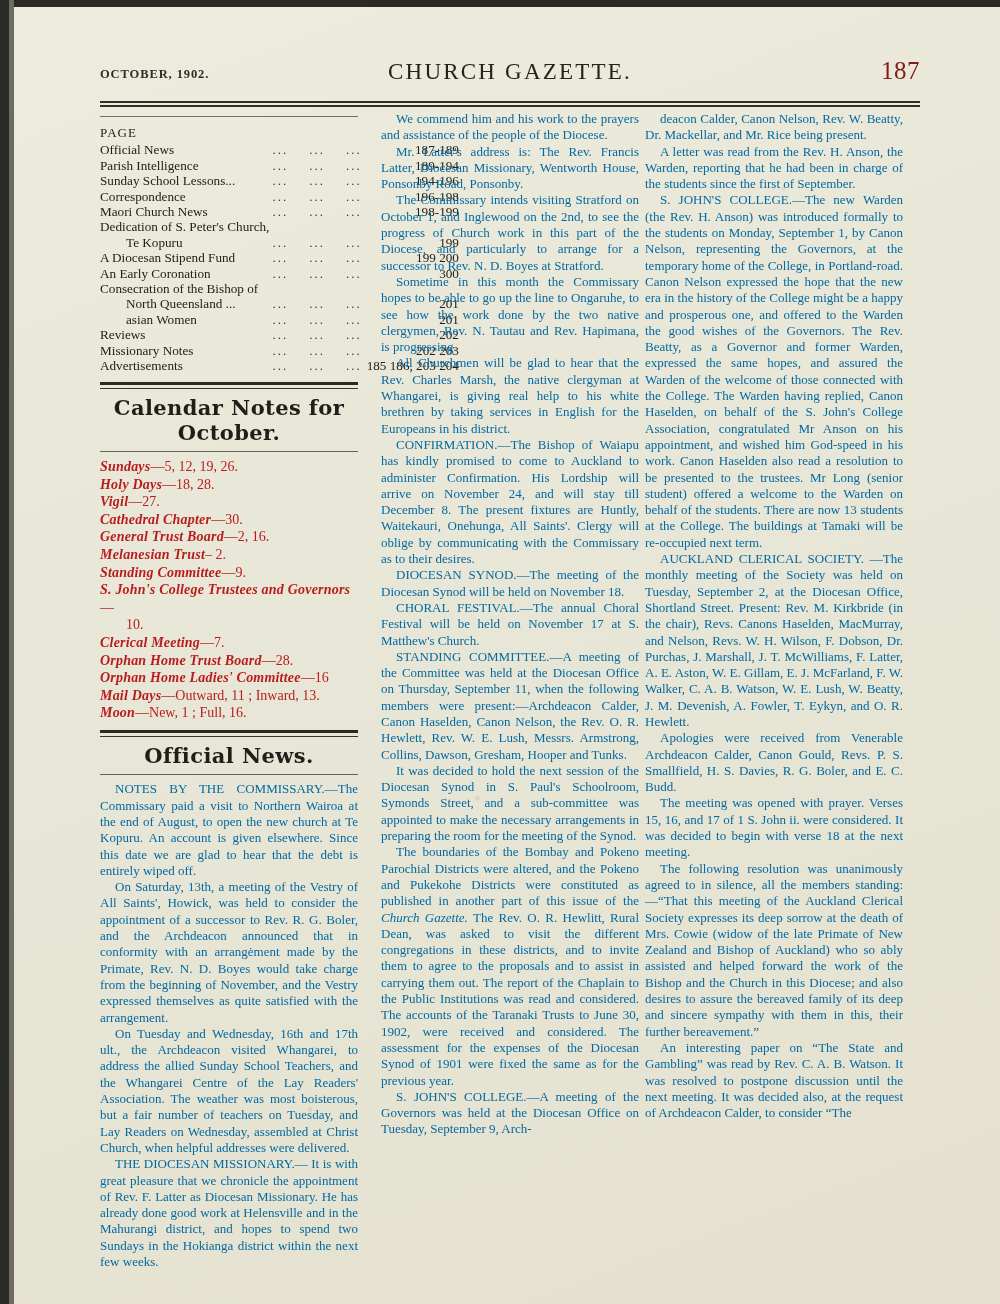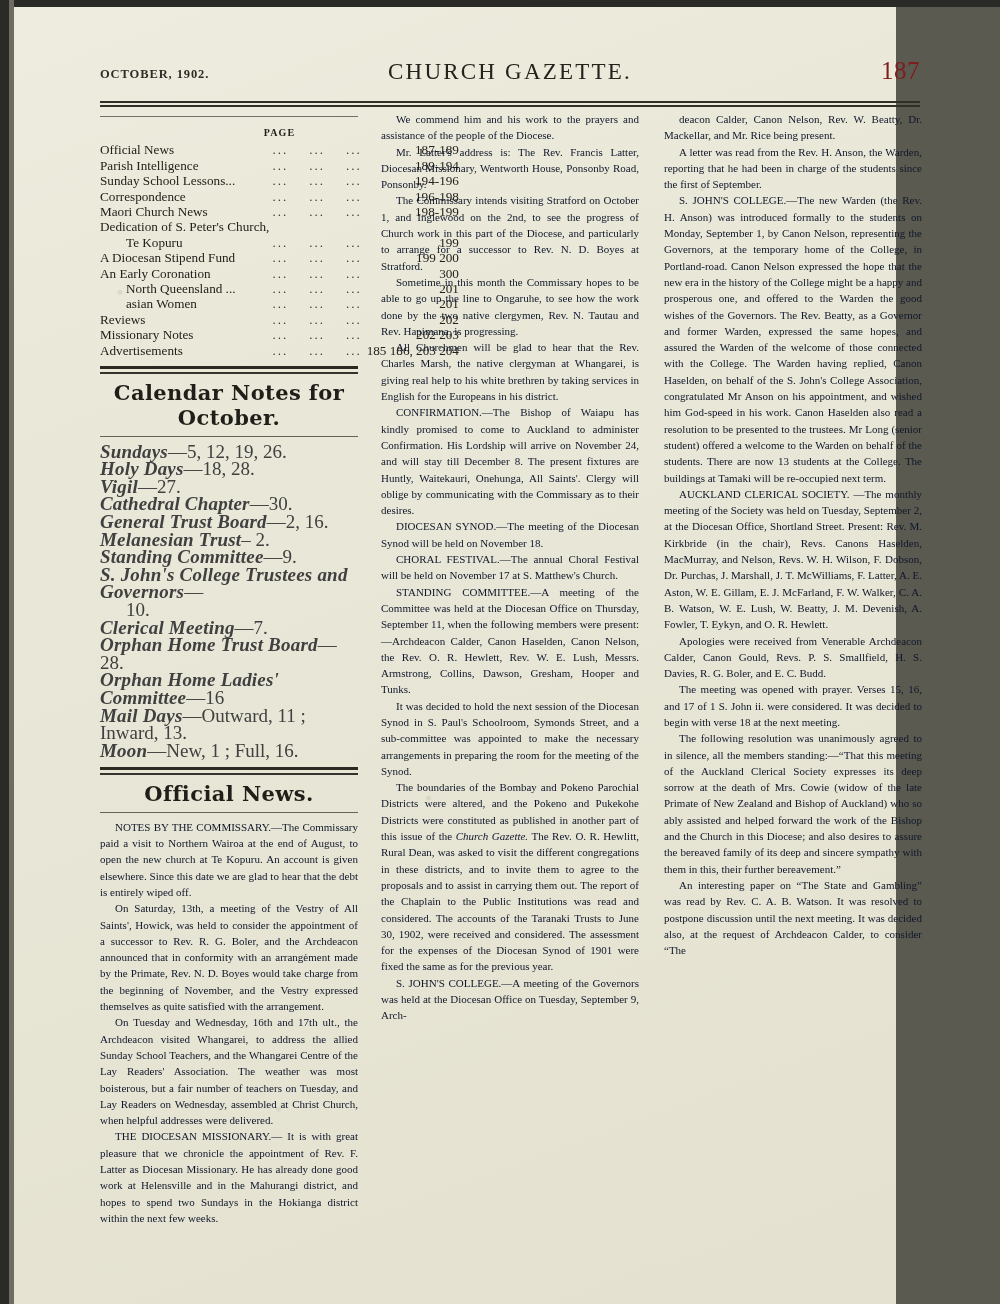--- a/index.html
+++ b/index.html
@@ -4,21 +4,21 @@
 <style>
   html,body{margin:0;padding:0;}
   body{
     width:1000px;height:1304px;
     background:#5b5a50;
     font-family:"Liberation Serif", serif;
     overflow:hidden;
   }
   #page{
     position:relative;
-    width:896px;height:1304px;
+    width:1000px;height:1304px;
     background:#e9e7d8;
     box-sizing:border-box;
     padding-left:13px;
   }
   
   .edge{position:absolute;background:#2a2a26;pointer-events:none;}
   .edge-top{left:0;top:0;width:1000px;height:7px;}
   .edge-left{left:0;top:0;width:9px;height:1304px;}
   .edge-left2{left:9px;top:0;width:5px;height:1304px;background:#6e6c60;}
   .paper-grain{
@@ -58,21 +58,21 @@
   }
   .rule-double i{position:absolute;left:0;right:0;background:#312f28;display:block;}
   .rule-double i:nth-child(1){top:0;height:2px;}
   .rule-double i:nth-child(2){top:4px;height:2px;}
 
   
   .cols{position:absolute;left:86px;top:104px;width:820px;height:1160px;}
   .col{position:absolute;top:0;width:258px;height:1160px;}
   .col-1{left:0;}
   .col-2{left:281px;}
-  .col-3{left:564px;}
+  .col-3{left:545px;}
 
   
   .sec-head{
     text-align:center;
     font-family:"DejaVu Serif", serif;
     font-weight:700;
     font-size:21px;
     color:#201e19;
     letter-spacing:.4px;
     margin:0;
@@ -81,45 +81,45 @@
   .rule-thin{height:1px;background:#4d4b41;margin:3px 0 6px;opacity:.85;}
   .rule-hair{height:1px;background:#55524a;margin:5px 0 7px;opacity:.8;}
   .rule-group{margin:8px 0 4px;}
   .rule-group .a{height:3px;background:#2b2921;}
   .rule-group .b{height:1.5px;background:#35332b;margin-top:3px;}
 
   
   .toc{width:100%;border-collapse:collapse;
        font-family:"Liberation Serif", serif;font-size:13.2px;color:#23211c;}
   .toc .pagehdr td{
-    text-align:center;font-size:10px;letter-spacing:1.1px;font-weight:700;
+    text-align:left;font-size:13px;letter-spacing:1.1px;font-weight:400;
     padding:1px 0 2px;color:#23211c;
   }
   .toc td{padding:0;line-height:15.4px;vertical-align:bottom;}
   .toc td.t{white-space:nowrap;margin-top:30px;}
   .toc td.dots{
     width:100%;color:#3a382f;letter-spacing:2px;font-size:13px;
     padding-left:3px;overflow:hidden;
   }
   .toc td.p{text-align:right;white-space:nowrap;padding-left:5px;}
   .toc tr.cont td.t{padding-left:26px;}
 
   
-  .cal{font-family:"Liberation Serif", serif;font-size:19px;color:#404040;line-height:17.6px;}
+  .cal{font-family:"Liberation Serif", serif;font-size:14px;color:#b91c1c;line-height:17.6px;}
   .cal div{white-space:normal;}
   .cal b{font-style:italic;font-weight:700;letter-spacing:.2px;}
   .cal .ind{padding-left:26px;display:block;}
 
   
   .body p{
     margin:0 0 0;
     font-family:"Liberation Serif", serif;
-    font-size:11px;
+    font-size:13px;
     line-height:16.3px;
-    color:#0f172a;
+    color:#0369a1;
     text-align:justify;
     text-indent:15px;
     hyphens:auto;
     -webkit-hyphens:auto;
   }
   .body p i{font-style:italic;}
 </style>
 </head>
 <body>
 
@@ -189,20 +189,25 @@
               </tr>
               <tr>
                 <td class="t">A Diocesan Stipend Fund</td>
                 <td class="dots">...&nbsp;&nbsp;&nbsp;&nbsp;...&nbsp;&nbsp;&nbsp;&nbsp;...</td>
                 <td class="p">199 200</td>
               </tr>
               <tr>
                 <td class="t">An Early Coronation</td>
                 <td class="dots">...&nbsp;&nbsp;&nbsp;&nbsp;...&nbsp;&nbsp;&nbsp;&nbsp;...</td>
                 <td class="p">300</td>
+              </tr>
+              <tr>
+                <td class="t">Consecration of the Bishop of</td>
+                <td class="dots"></td>
+                <td class="p"></td>
               </tr>
               <tr class="cont">
                 <td class="t">North Queensland ...</td>
                 <td class="dots">...&nbsp;&nbsp;&nbsp;&nbsp;...&nbsp;&nbsp;&nbsp;&nbsp;...</td>
                 <td class="p">201</td>
               </tr>
               <tr class="cont">
                 <td class="t">asian Women</td>
                 <td class="dots">...&nbsp;&nbsp;&nbsp;&nbsp;...&nbsp;&nbsp;&nbsp;&nbsp;...</td>
                 <td class="p">201</td>

